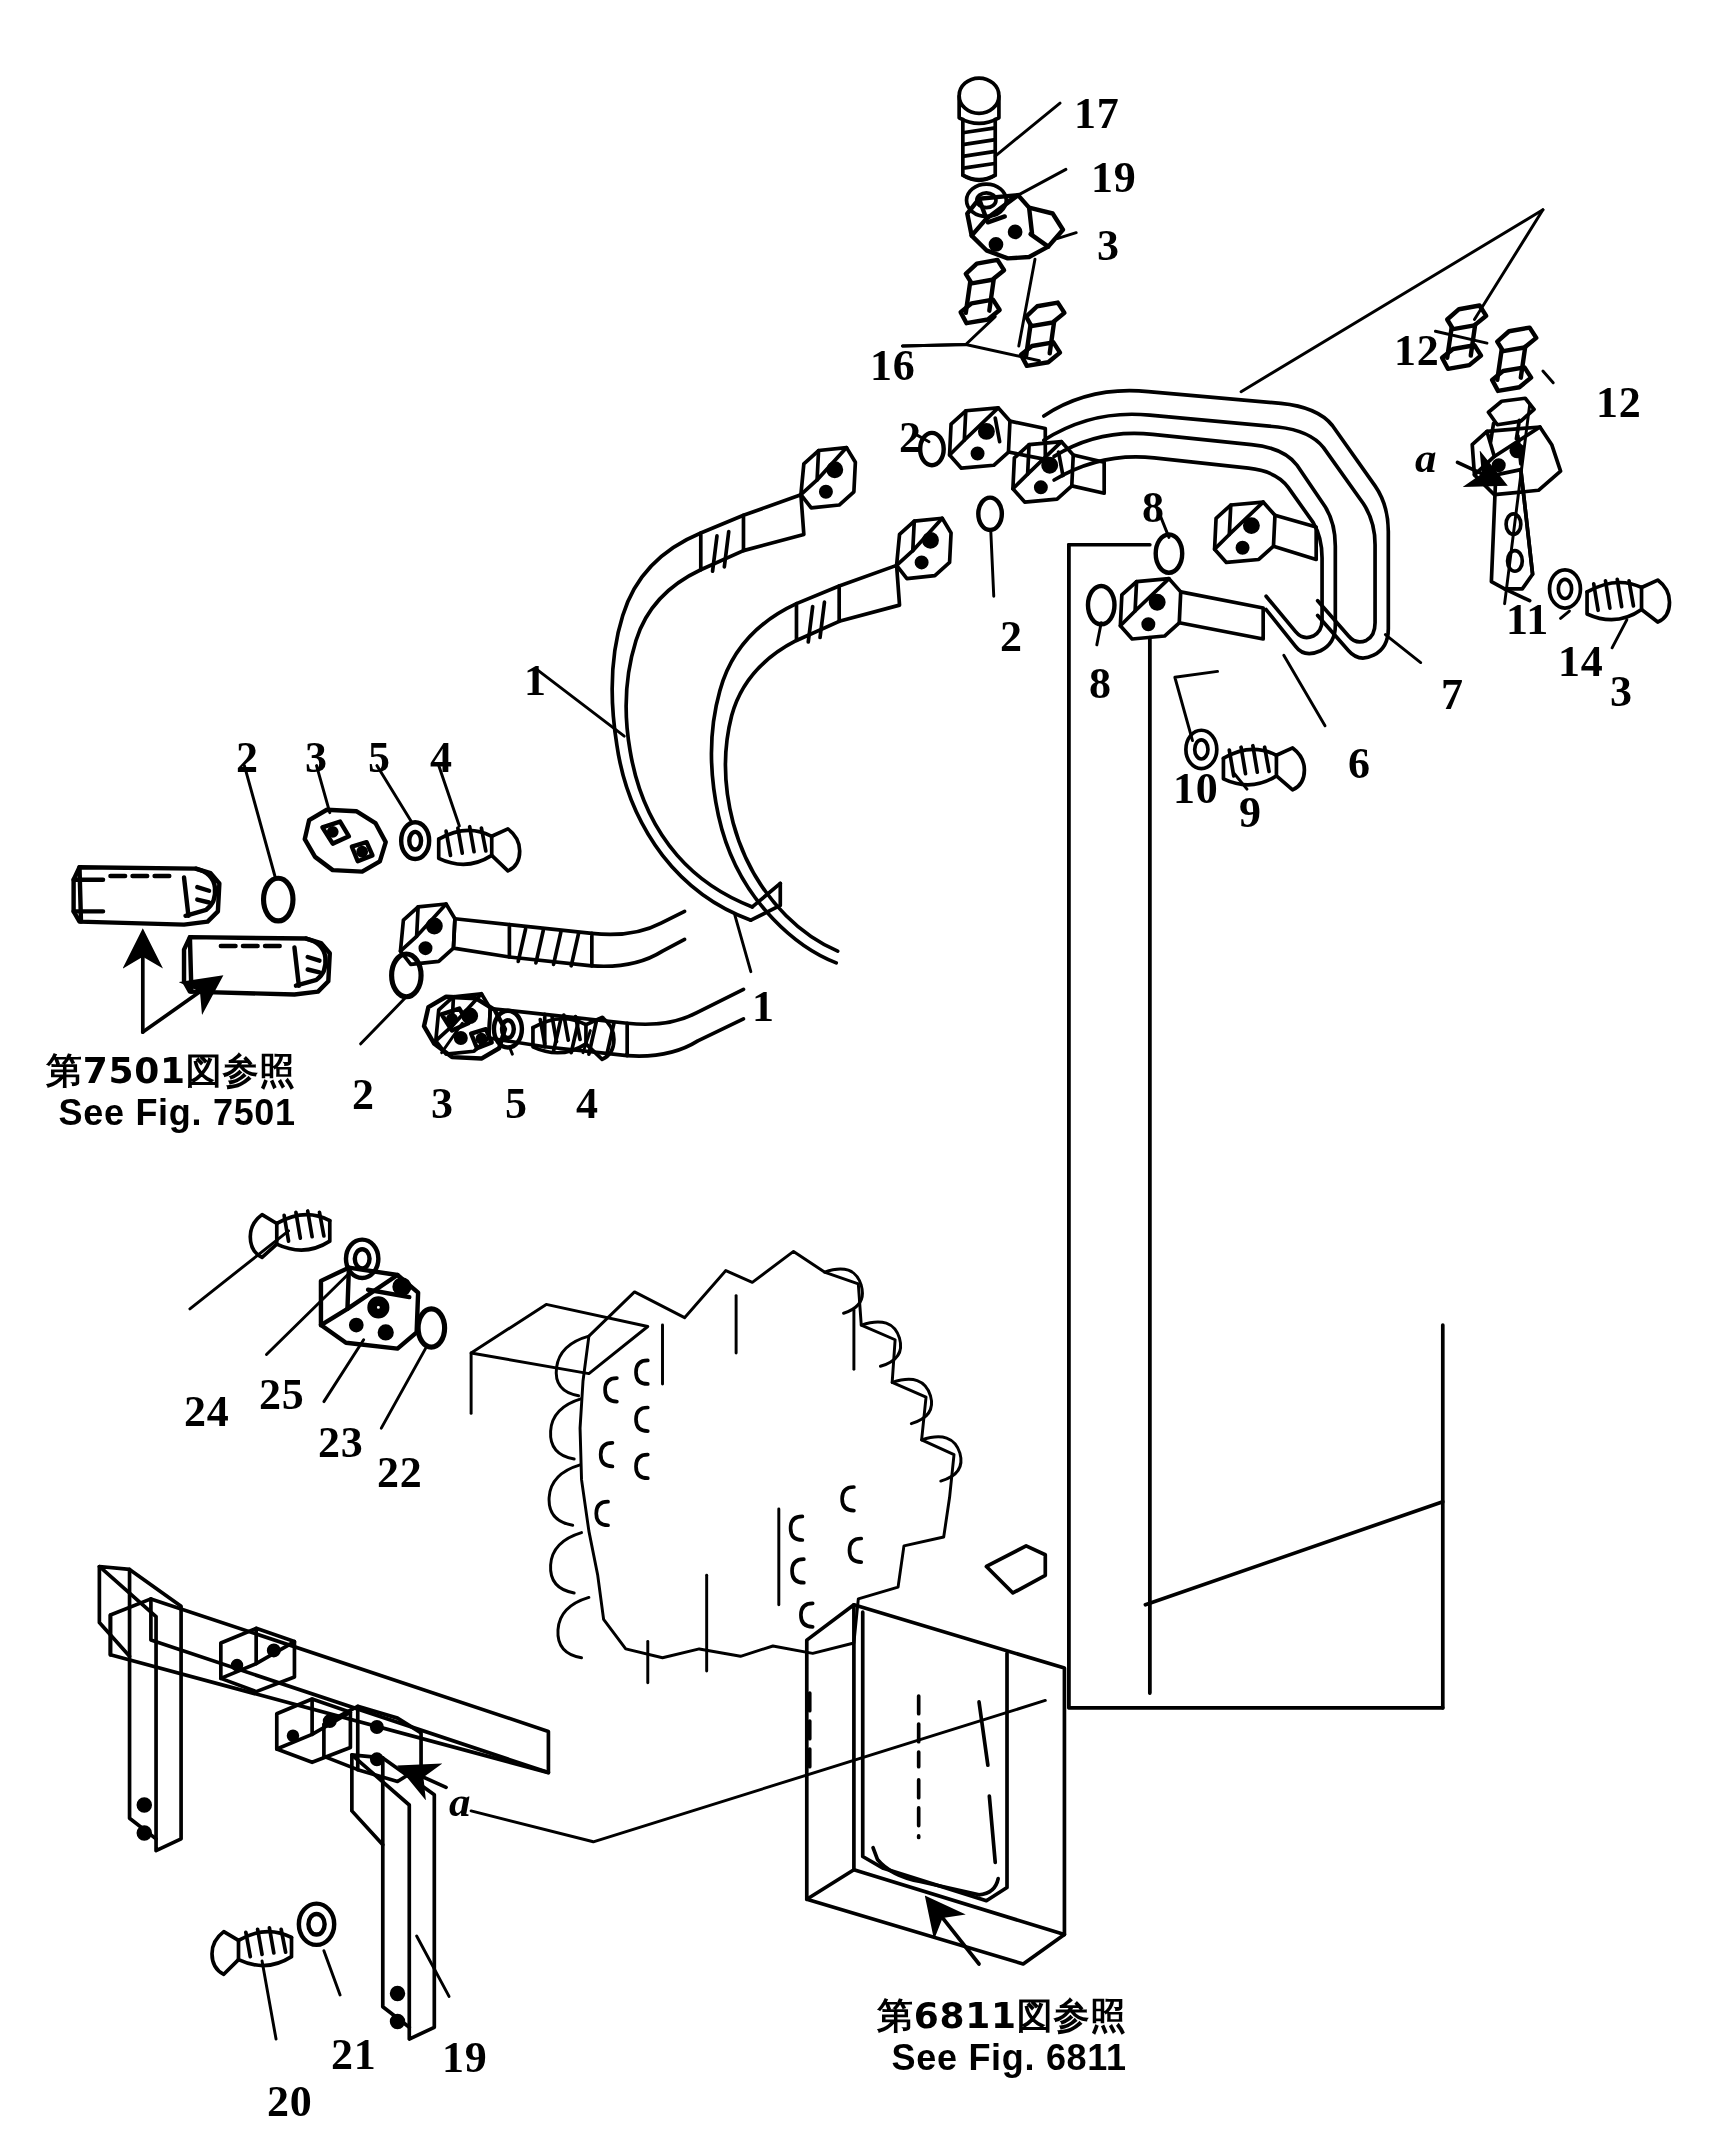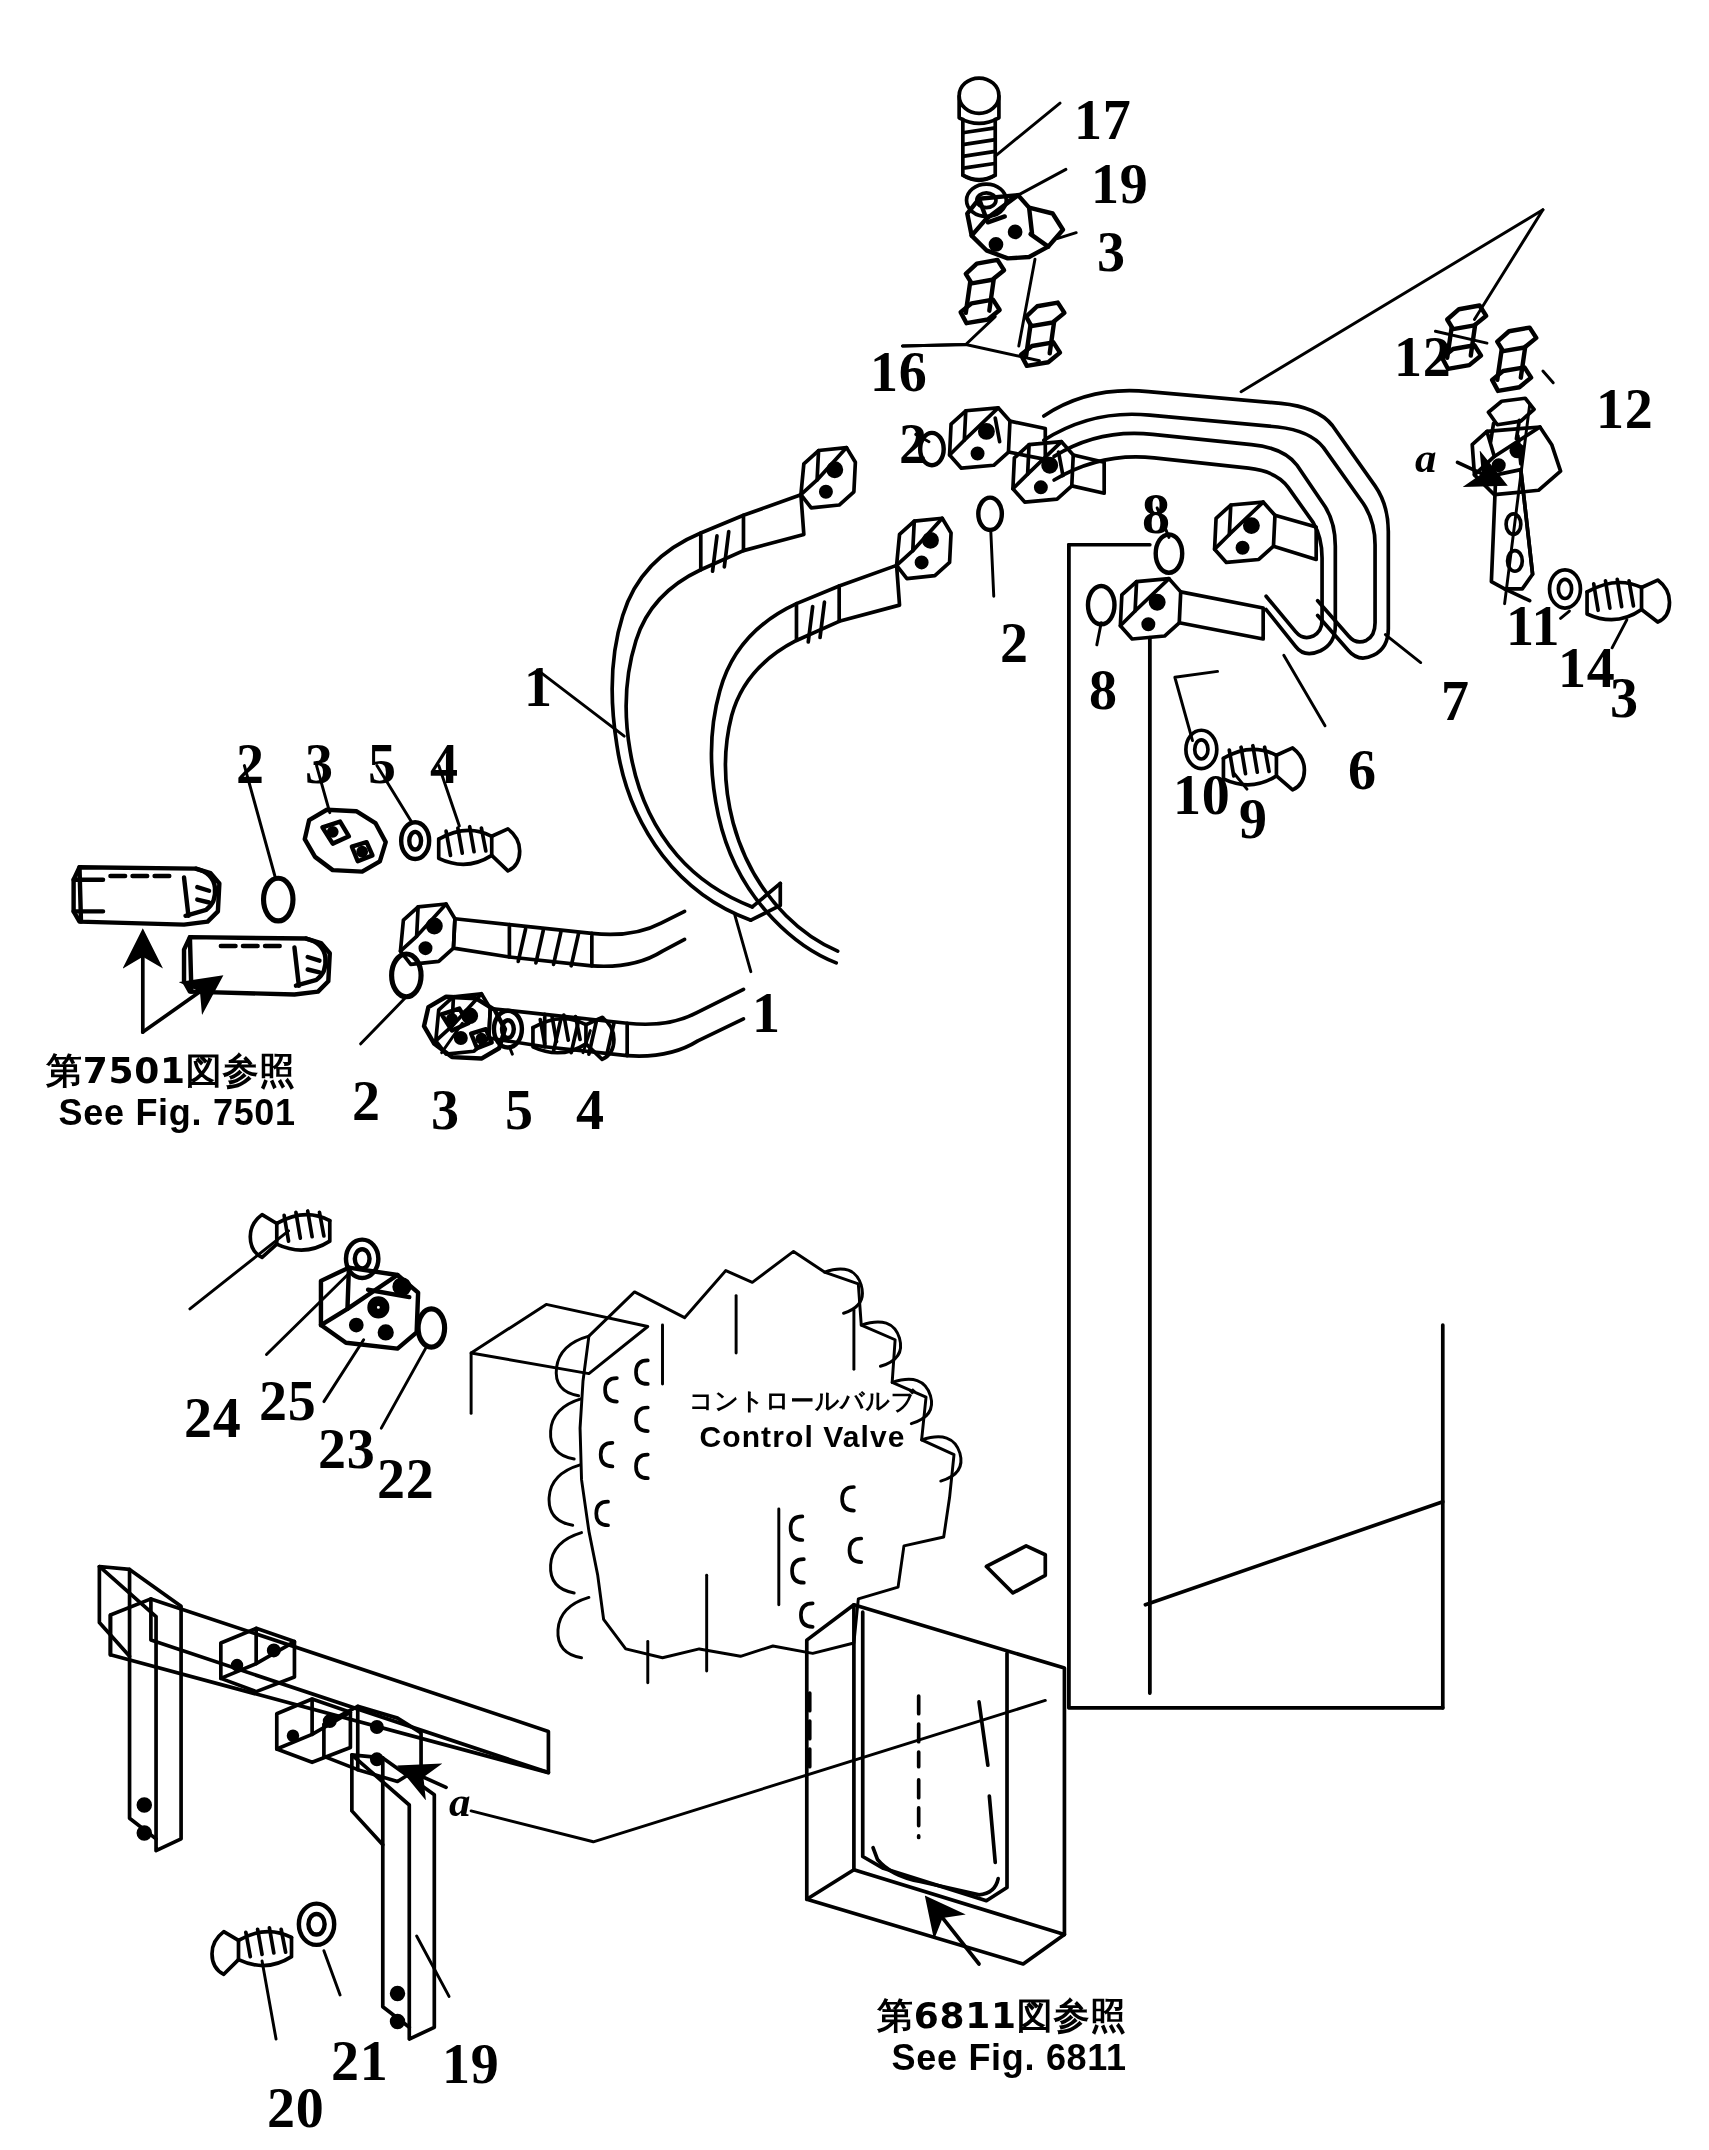--- a/index.html
+++ b/index.html
@@ -25,21 +25,21 @@
   }
   .cal {
     position: absolute;
     font-family: "Liberation Serif", serif;
     font-weight: 700;
     color: #000;
     white-space: nowrap;
     line-height: 1;
   }
   .cal.n {
-    font-size: 56px;
+    font-size: 44px;
     letter-spacing: 0.7px;
   }
   .cal.sub {
     font-size: 43px;
     font-style: italic;
     font-family: "Liberation Serif", serif;
   }
   .refnote {
     position: absolute;
     font-family: "DejaVu Sans", sans-serif;
@@ -628,19 +628,15 @@
   <div class="refnote" style="left:46px;top:1050px">
     <span class="jp">第7501図参照</span>
     <span class="en">See  Fig.  7501</span>
   </div>
 
   <div class="refnote" style="left:877px;top:1995px">
     <span class="jp">第6811図参照</span>
     <span class="en">See  Fig.  6811</span>
   </div>
 
-  <div class="cvlabel" style="left:648px;top:1387px;width:309px">
-    <span class="jp">コントロールバルブ</span>
-    <span class="en">Control  Valve</span>
-  </div>
 
 </div>
 
 
 </body></html>

